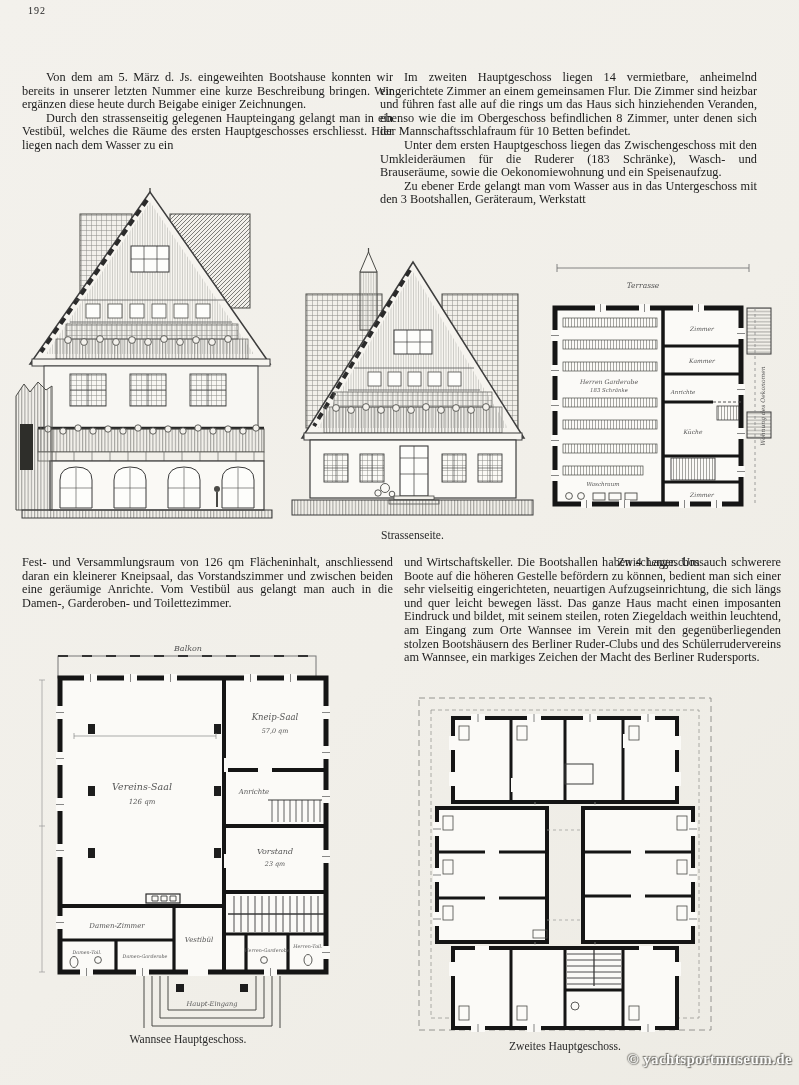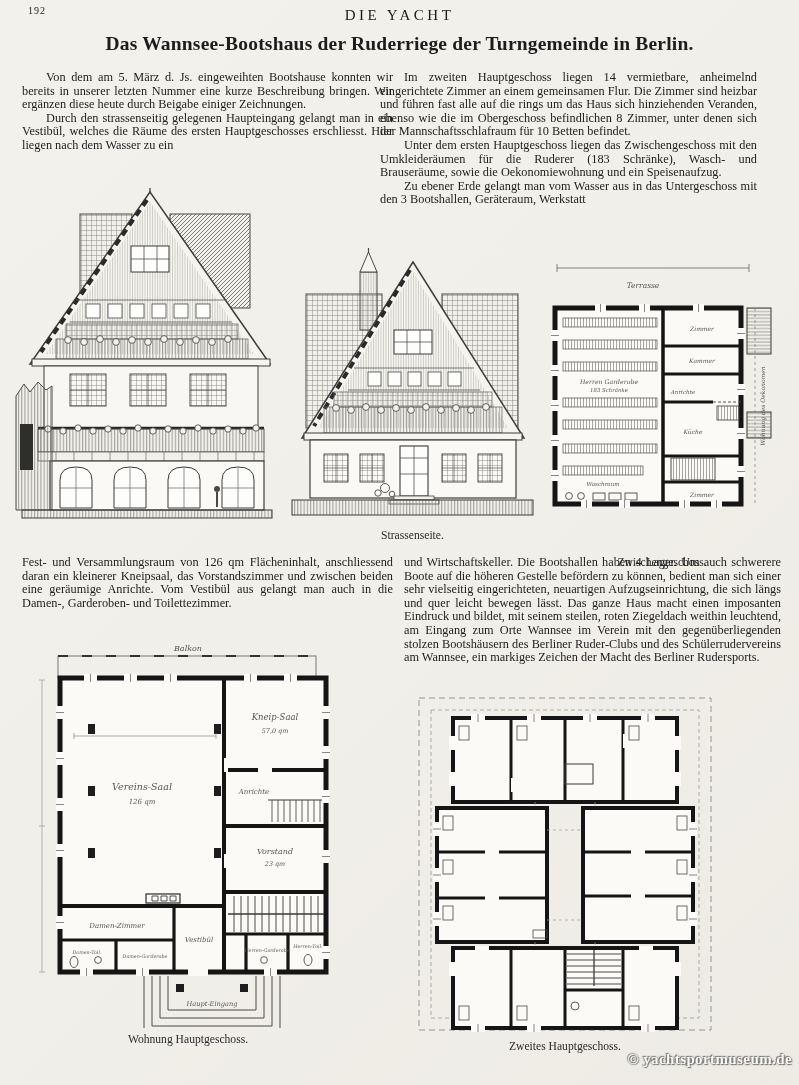--- a/index.html
+++ b/index.html
@@ -25,22 +25,20 @@
   .watermark{position:absolute;right:7px;top:1051px;font-family:Liberation Serif, serif;
              font-weight:bold;font-size:15px;letter-spacing:0.4px;color:#fbfbf9;
              text-shadow:0 0 2px #6a6a66,1px 1px 1px #77756f,-1px -1px 1px #77756f;}
 </style>
 </head>
 <body>
 
 <div class="page">
 
   <span class="pagenum">192</span>
-  <span class="masthead">DIE YACHT</span>
-  <h1 class="headline">Das Wannsee-Bootshaus der Ruderriege der Turngemeinde in Berlin.</h1>
 
   <div class="textcol" id="col1">
     <p>Von dem am 5. März d. Js. eingeweihten Bootshause konnten wir bereits in unserer letzten Nummer eine kurze Beschreibung bringen.  Wir ergänzen diese heute durch Beigabe einiger Zeichnungen.</p>
     <p>Durch den strassenseitig gelegenen Haupteingang gelangt man in ein Vestibül, welches die Räume des ersten Hauptgeschosses erschliesst.  Hier liegen nach dem Wasser zu ein</p>
   </div>
 
   <div class="textcol" id="col2">
     <p>Im zweiten Hauptgeschoss liegen 14 vermietbare, anheimelnd eingerichtete Zimmer an einem gemeinsamen Flur. Die Zimmer sind heizbar und führen fast alle auf die rings um das Haus sich hinziehenden Veranden, ebenso wie die im Obergeschoss befindlichen 8 Zimmer, unter denen sich der Mannschaftsschlafraum für 10 Betten befindet.</p>
     <p>Unter dem ersten Hauptgeschoss liegen das Zwischengeschoss mit den Umkleideräumen für die Ruderer (183 Schränke), Wasch- und Brauseräume, sowie die Oekonomiewohnung und ein Speisenaufzug.</p>
     <p>Zu ebener Erde gelangt man vom Wasser aus in das Untergeschoss mit den 3 Bootshallen, Geräteraum, Werkstatt</p>
@@ -429,21 +427,21 @@
       <text class="plan-label" x="247" y="226" font-size="6.4" text-anchor="middle">23 qm</text>
       <text class="plan-label" x="89" y="288" font-size="7" text-anchor="middle">Damen-Zimmer</text>
       <text class="plan-label" x="171" y="302" font-size="7" text-anchor="middle">Vestibül</text>
       <text class="plan-label" x="59" y="314" font-size="4.8" text-anchor="middle">Damen-Toil.</text>
       <text class="plan-label" x="117" y="318" font-size="4.8" text-anchor="middle">Damen-Garderobe</text>
       <text class="plan-label" x="239" y="312" font-size="4.8" text-anchor="middle">Herren-Garderobe</text>
       <text class="plan-label" x="280" y="308" font-size="4.8" text-anchor="middle">Herren-Toil.</text>
       <text class="plan-label" x="184" y="366" font-size="6.6" text-anchor="middle">Haupt-Eingang</text>
     </svg>
   </div>
-  <div class="fig-caption" style="left:28px;top:1033px;width:320px;">Wohnung Hauptgeschoss.</div>
+  <div class="fig-caption" style="left:28px;top:1033px;width:320px;">Wannsee Hauptgeschoss.</div>
 
   <div class="fig" style="left:415px;top:690px;">
     <svg width="300" height="348" viewBox="0 0 300 348">
       <rect x="4" y="8" width="292" height="332" fill="none" stroke="#8a8a86" stroke-width="0.9" stroke-dasharray="6 4"></rect>
       <rect x="16" y="20" width="268" height="308" fill="none" stroke="#9a9a96" stroke-width="0.8" stroke-dasharray="4 3"></rect>
 
       <rect x="38" y="28" width="224" height="84" fill="#fbfaf7" stroke="#151515" stroke-width="4"></rect>
       <line x1="96" y1="28" x2="96" y2="112" stroke="#151515" stroke-width="3"></line>
       <line x1="150" y1="28" x2="150" y2="112" stroke="#151515" stroke-width="3"></line>
       <line x1="208" y1="28" x2="208" y2="112" stroke="#151515" stroke-width="3"></line>

